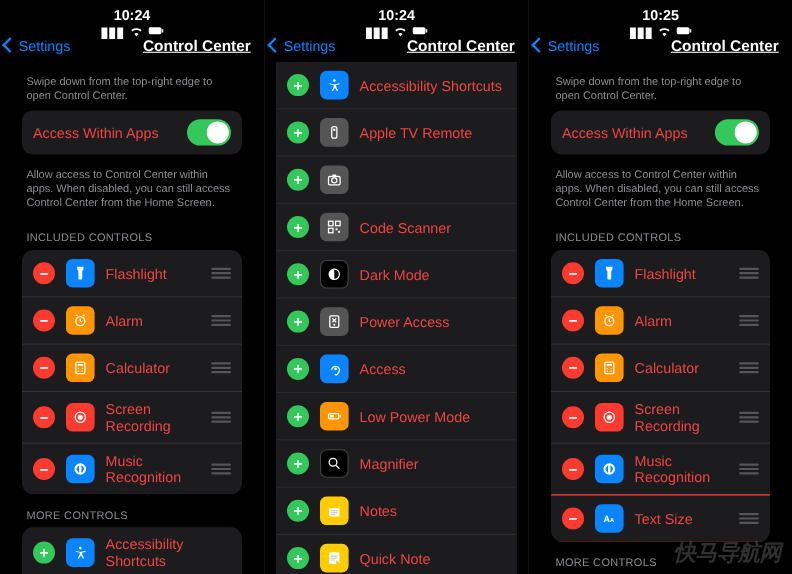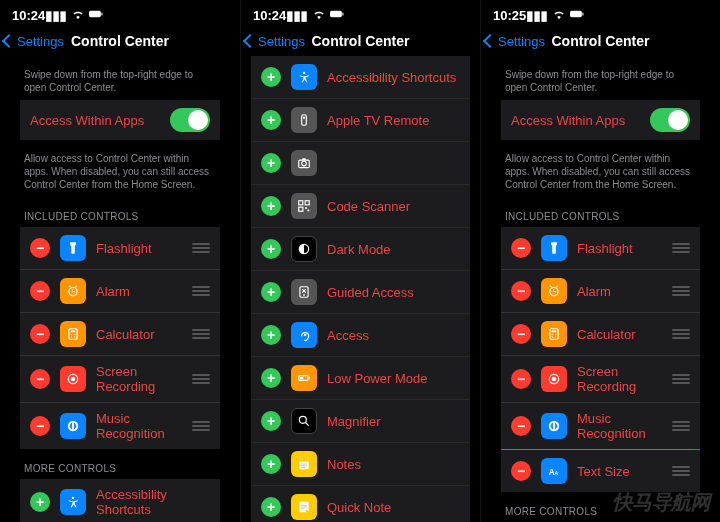--- a/index.html
+++ b/index.html
@@ -1,30 +1,30 @@
 <!DOCTYPE html>
 <html><head>
 <meta charset="utf-8">
 <style>
   * { box-sizing: border-box; margin: 0; padding: 0; }
   body { background: #e5e5e5; font-family: -apple-system, "Helvetica Neue", Arial, sans-serif; width: 720px; height: 522px; overflow: hidden; }
   .phones { display: flex; width: 720px; height: 522px; }
   .phone { width: 240px; height: 522px; background: #000; color: #fff; position: relative; display: flex; flex-direction: column; font-size: 12px; overflow: hidden; }
   .phone + .phone { border-left: 1px solid #111; }
-  .status-bar { display: flex; align-items: center; padding: 6px 12px 2px; font-size: 13px; font-weight: 600; height: 26px; }
+  .status-bar { display: flex; justify-content: space-between; align-items: center; padding: 6px 12px 2px; font-size: 13px; font-weight: 600; height: 26px; flex-direction: column; }
   .status-icons { display: flex; gap: 4px; align-items: center; }
-  .nav-bar { display: flex; align-items: center; justify-content: center; height: 30px; position: relative; padding: 0 12px; }
+  .nav-bar { display: flex; align-items: center; justify-content: flex-end; height: 30px; position: relative; padding: 0 12px; text-decoration: underline; }
   .nav-back { position: absolute; left: 4px; top: 0; height: 30px; display: flex; align-items: center; color: #0a84ff; font-size: 13px; }
   .nav-title { font-weight: 600; font-size: 14px; color: #fff; }
   .chevron-left { width: 10px; height: 10px; border-left: 2px solid #0a84ff; border-bottom: 2px solid #0a84ff; transform: rotate(45deg); margin-right: 3px; }
   .content { flex: 1; overflow-y: auto; padding: 0 20px; }
   .content::-webkit-scrollbar { width: 0; }
   .hint { color: #8e8e93; font-size: 10px; padding: 12px 4px 6px; line-height: 1.3; }
   .section-title { color: #8e8e93; text-transform: uppercase; font-size: 10px; padding: 14px 4px 5px; letter-spacing: 0.3px; }
-  .card { background: #1c1c1e; border-radius: 0; overflow: hidden; }
+  .card { background: #1c1c1e; border-radius: 10px; overflow: hidden; }
   .row { display: flex; align-items: center; padding: 8px 10px; position: relative; min-height: 38px; }
   .row + .row { border-top: 0.5px solid #333; }
   .row .circ { width: 20px; height: 20px; border-radius: 50%; display: flex; align-items: center; justify-content: center; flex-shrink: 0; margin-right: 10px; }
   .circ.add { background: #34c759; }
   .circ.remove { background: #ff3b30; }
   .circ span { color: #fff; font-weight: 800; font-size: 14px; line-height: 1; }
   .app-icon { width: 26px; height: 26px; border-radius: 6px; flex-shrink: 0; margin-right: 10px; display: flex; align-items: center; justify-content: center; }
   .label { flex: 1; font-size: 13px; color: #ef4444; }
   .handle { width: 18px; height: 10px; display: flex; flex-direction: column; justify-content: space-between; flex-shrink: 0; }
   .handle div { height: 2px; background: #555; border-radius: 1px; }
@@ -279,21 +279,21 @@
             <span class="circ add">
               <span>+</span>
             </span>
             <span class="app-icon" style="background: rgb(85, 85, 85);">
               <svg viewBox="0 0 24 24" width="14" height="14">
                 <rect x="5" y="3" width="14" height="18" rx="2" fill="none" stroke="#fff" stroke-width="2"></rect>
                 <circle cx="12" cy="17" r="1.5" fill="#fff"></circle>
                 <path stroke="#fff" stroke-width="2" d="M9 7l6 6M15 7l-6 6"></path>
               </svg>
             </span>
-            <span class="label">Guided Access</span>
+            <span class="label">Power Access</span>
           </div>
           <div class="row">
             <span class="circ add">
               <span>+</span>
             </span>
             <span class="app-icon" style="background: rgb(10, 132, 255);">
               <svg viewBox="0 0 24 24" width="14" height="14">
                 <path fill="none" stroke="#fff" stroke-width="2" d="M8 14a6 6 0 1112 0c0 3-2 4-3 6s-3 2-4 0"></path>
                 <circle cx="14" cy="12" r="2" fill="#fff"></circle>
               </svg>

